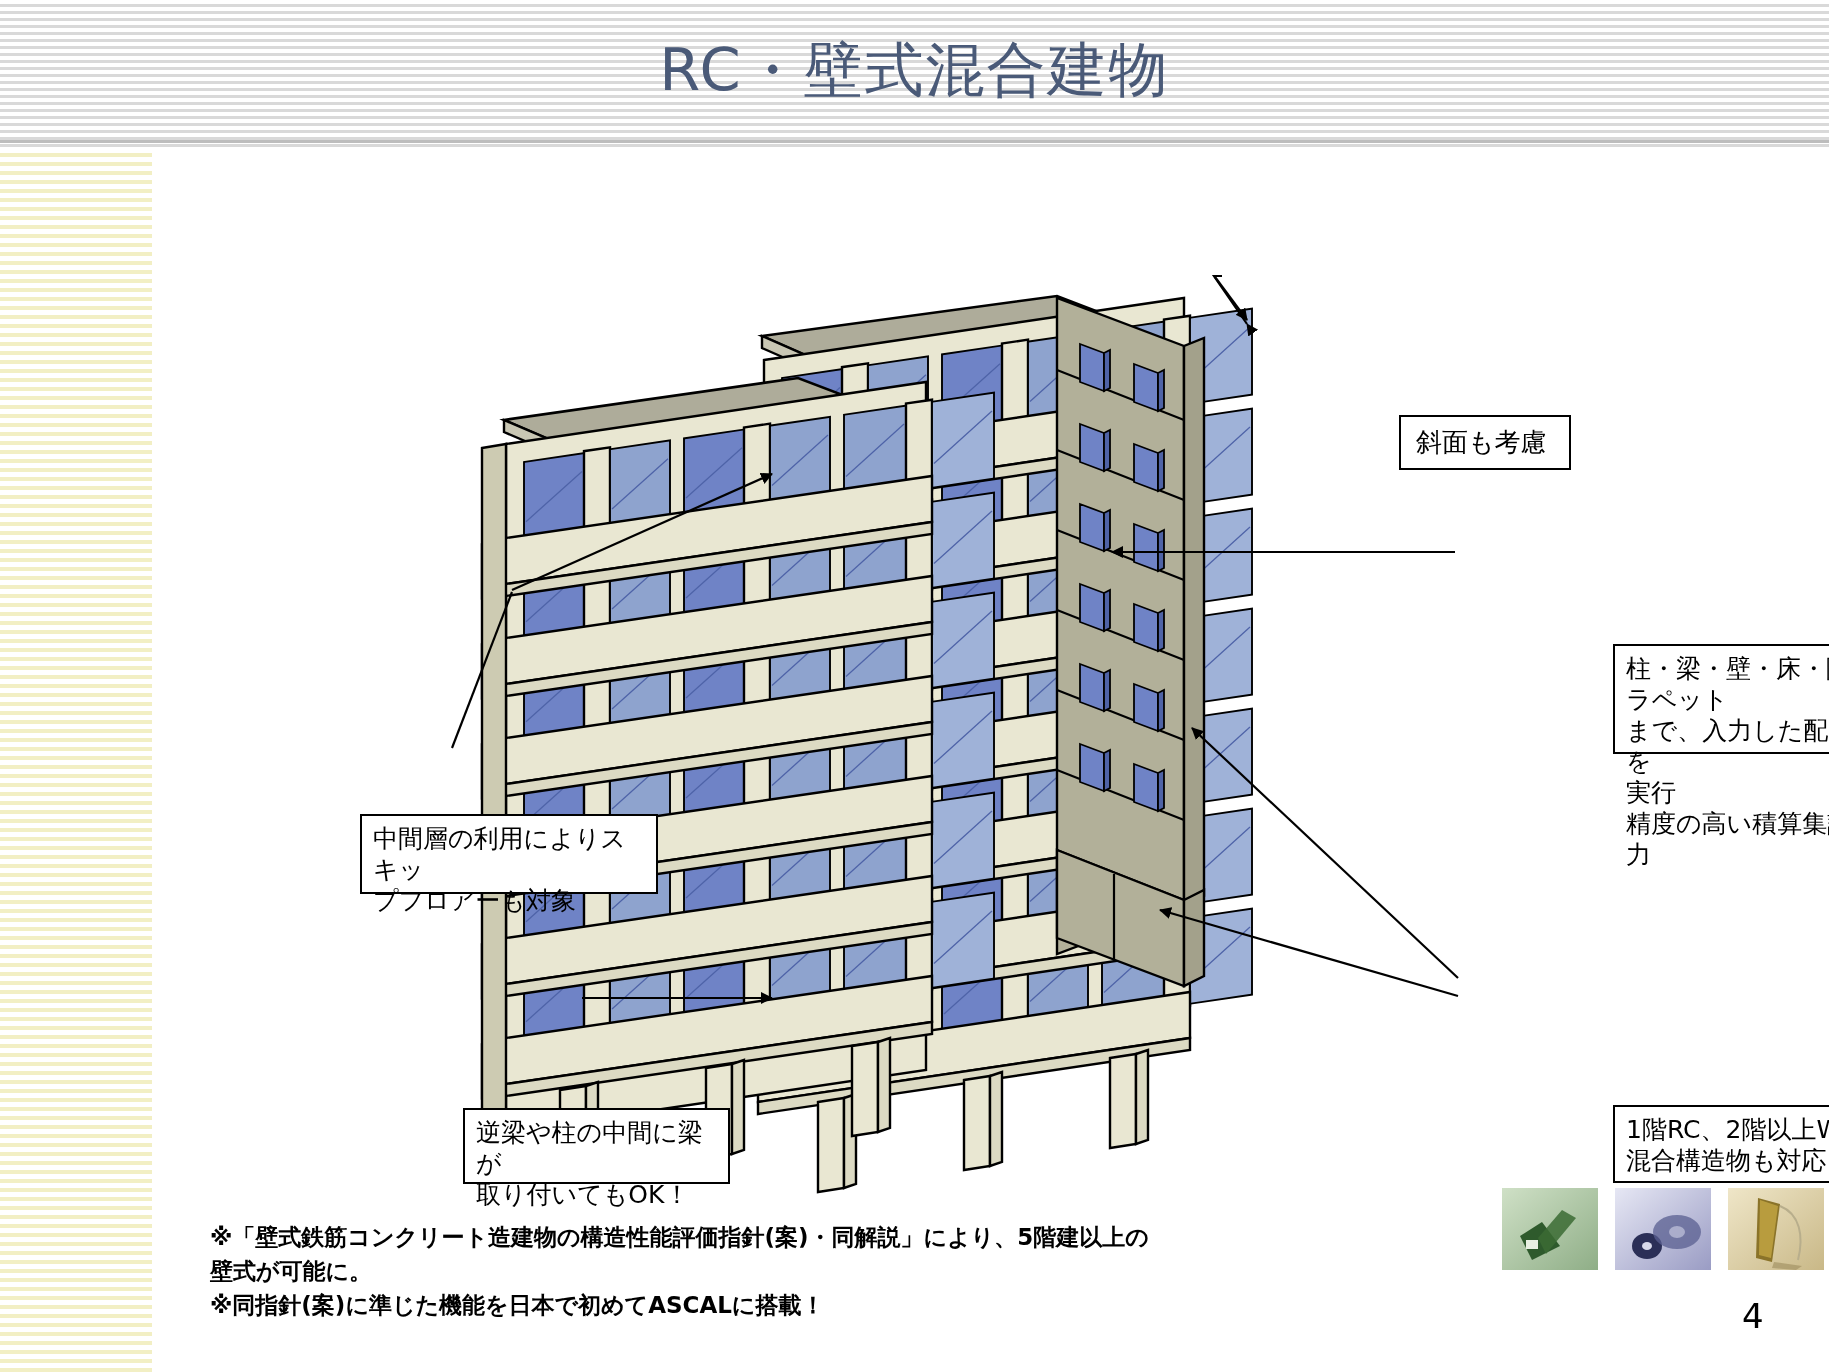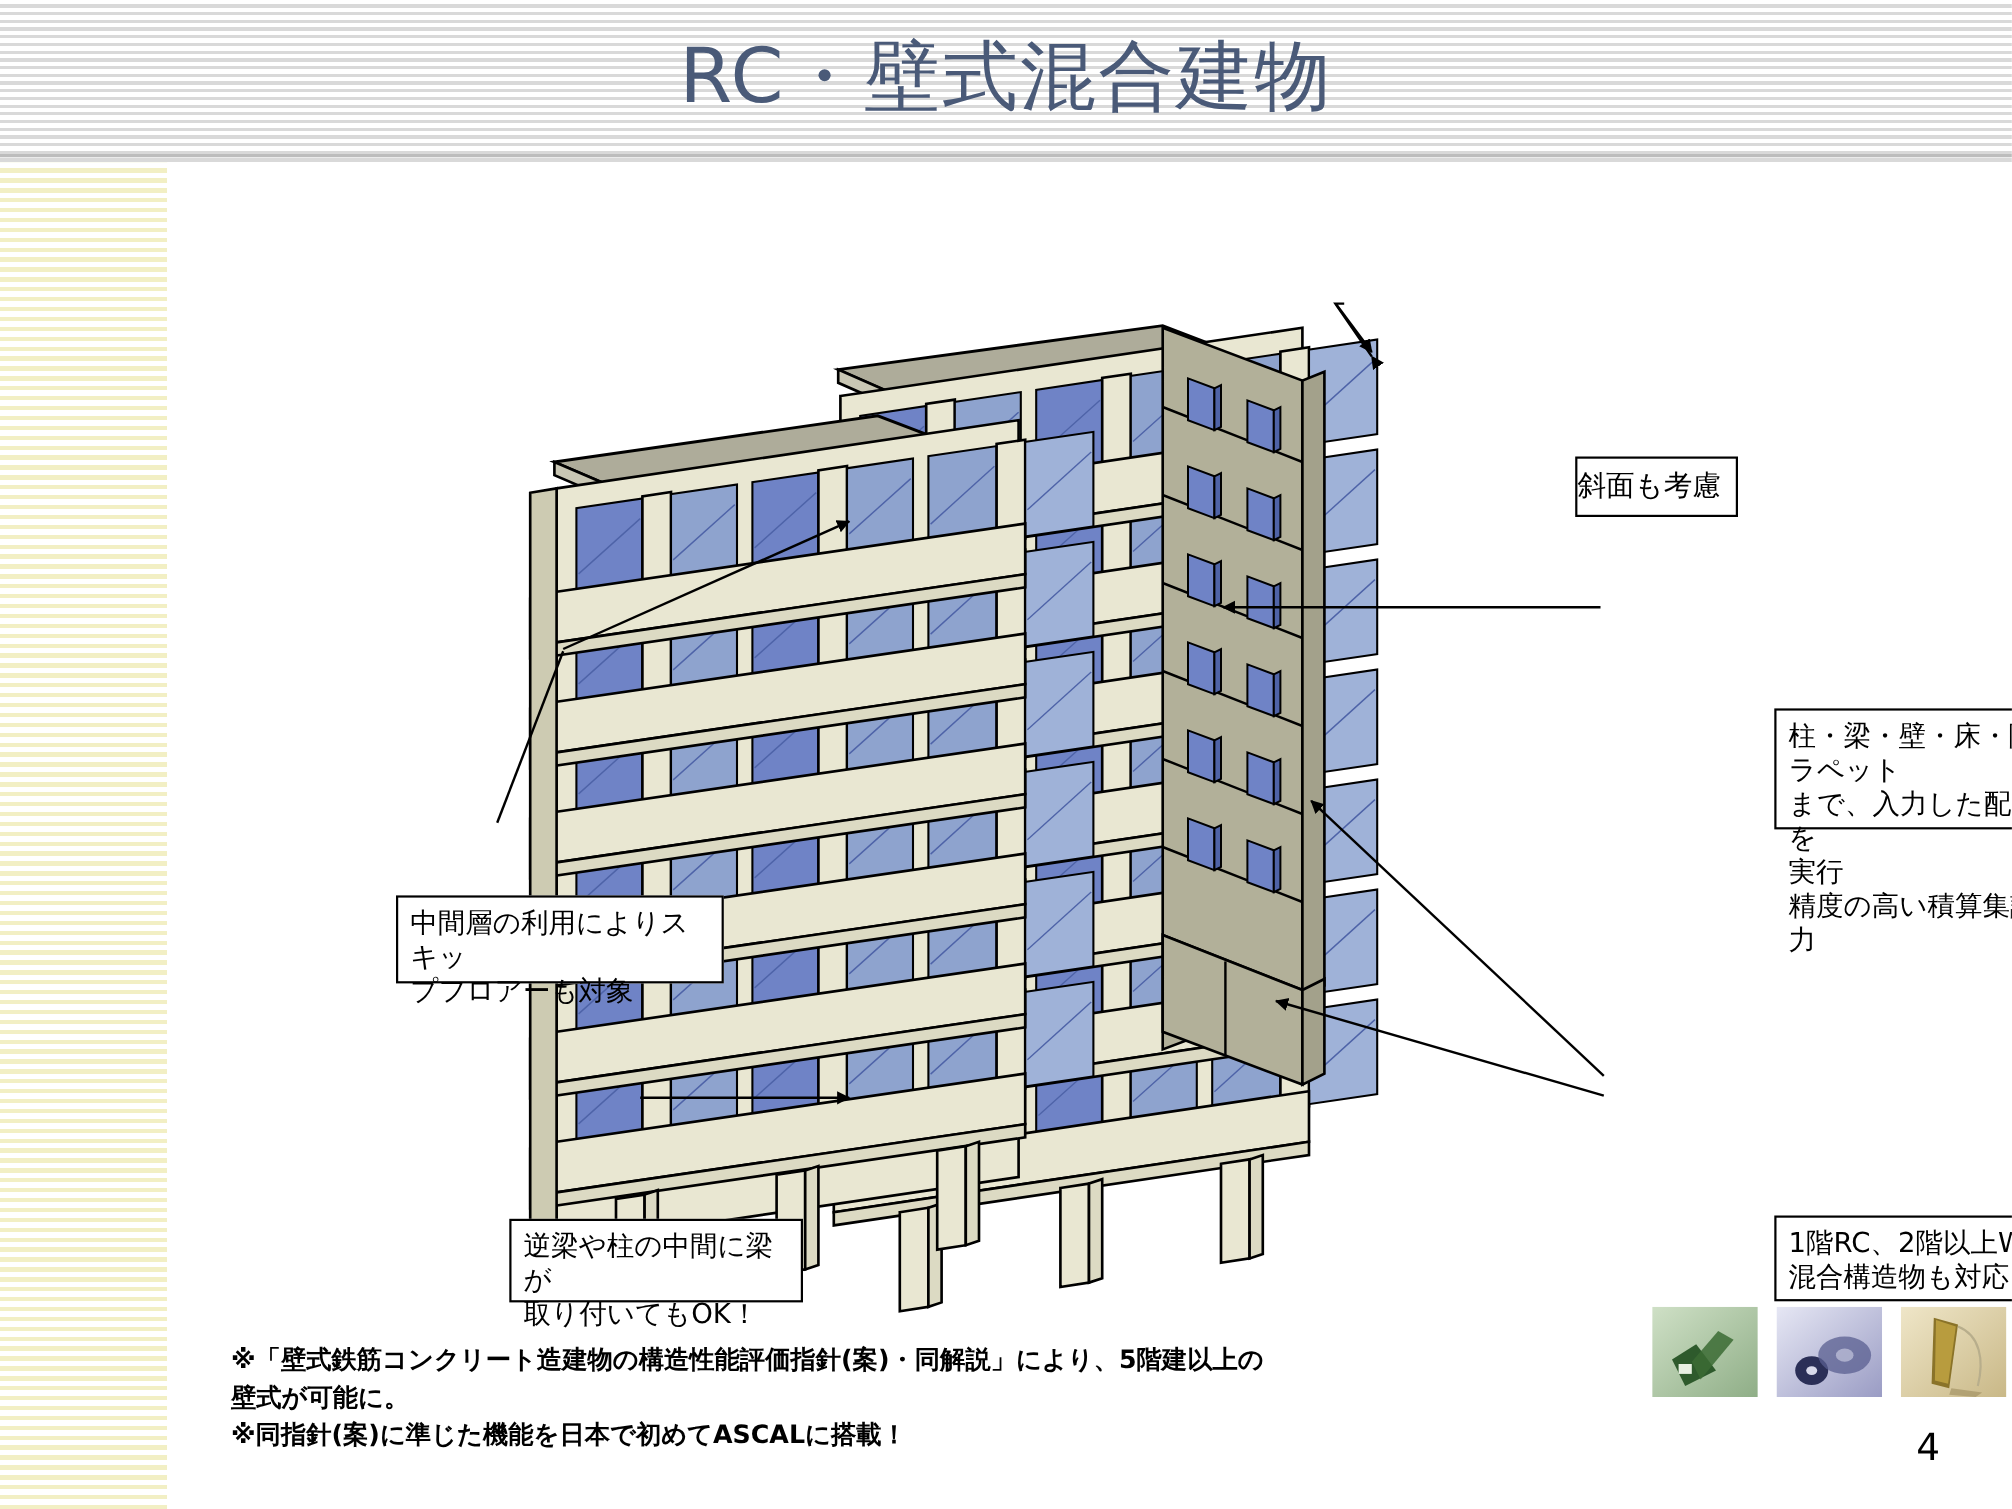--- a/index.html
+++ b/index.html
@@ -17,21 +17,21 @@
         #ffffff 0px,#ffffff 4px,
         #d9d9d9 4px,#d9d9d9 7px);
   }
   #header-rule{
     position:absolute;left:0;top:140px;width:1829px;height:3px;
     background:#bdbdbd;
   }
   #page-title{
     position:absolute;left:0;top:18px;width:1829px;
     text-align:center;
-    font-size:69px;line-height:104px;
+    font-size:59px;line-height:104px;
     color:#4a5a78;
     letter-spacing:2px;
     white-space:nowrap;
     font-family:"DejaVu Sans","Liberation Sans",sans-serif;
   }
 
   
   #side-stripe{
     position:absolute;left:0;top:148px;width:152px;height:1224px;
     background:
@@ -53,22 +53,22 @@
     border:2px solid #000;
     background:#ffffff;
     color:#000;
     font-family:"DejaVu Sans","Liberation Sans",sans-serif;
     font-size:25px;
     line-height:31px;
     padding:7px 11px;
     box-sizing:border-box;
     white-space:pre-line;
   }
-  #callout-slope{left:1247px;top:267px;width:148px;height:55px;
-    font-size:26px;line-height:38px;padding:6px 0;margin-left:33px;}
+  #callout-slope{left:1247px;top:267px;width:172px;height:55px;
+    font-size:26px;line-height:38px;padding:6px 15px;}
   #callout-estimate{left:1461px;top:496px;width:335px;height:110px;}
   #callout-skip{left:208px;top:666px;width:298px;height:80px;}
   #callout-beam{left:311px;top:960px;width:267px;height:76px;}
   #callout-mixed{left:1461px;top:957px;width:305px;height:78px;}
 
   
   #leaders{position:absolute;left:0;top:0;width:1677px;height:1224px;
            pointer-events:none;}
 
   

